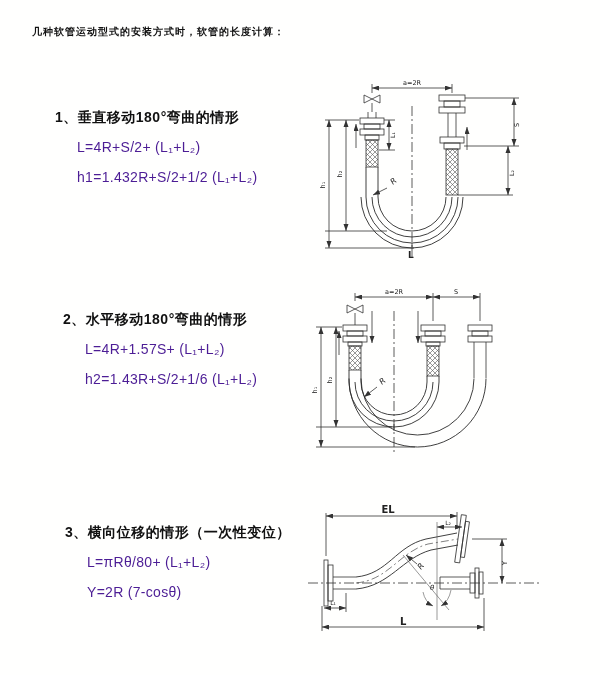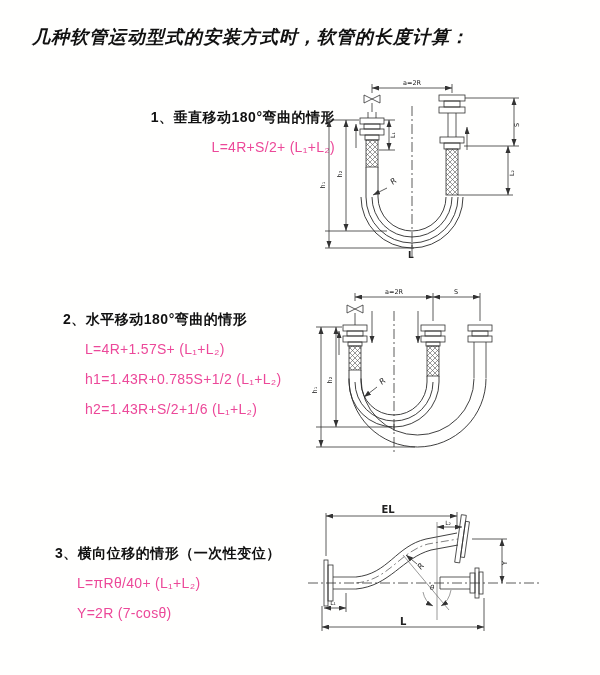--- a/index.html
+++ b/index.html
@@ -1,51 +1,51 @@
 <!DOCTYPE html>
 <html><head>
 <meta charset="utf-8">
 <style>
   html,body{margin:0;padding:0;background:#ffffff;}
   .page{
     position:relative;width:600px;height:675px;background:#fffffe;
     font-family:"Liberation Sans","DejaVu Sans",sans-serif;color:#1a1a1a;overflow:hidden;
   }
   .title{
-    position:absolute;left:32px;top:25px;font-size:18px;font-weight:bold;
-    letter-spacing:1px;color:#111;font-style:italic;
+    position:absolute;left:32px;top:25px;font-size:10px;font-weight:bold;
+    letter-spacing:1px;color:#111;
   }
   .section{position:absolute;width:280px;}
   .sec-heading{font-size:14px;font-weight:bold;line-height:30px;letter-spacing:0.5px;color:#111;}
-  .formula{font-size:14px;line-height:30px;margin-left:22px;color:#ec4899;letter-spacing:0.3px;}
+  .formula{font-size:14px;line-height:30px;margin-left:22px;color:#4c1d95;letter-spacing:0.3px;}
   .diag{position:absolute;}
   svg text{font-family:"DejaVu Sans",sans-serif;fill:#222;}
 </style>
 </head>
 <body>
 
 <div class="page">
 
   <div class="title">几种软管运动型式的安装方式时，软管的长度计算：</div>
 
-  <div class="section" style="left:55px;top:102px;text-align:right;">
+  <div class="section" style="left:55px;top:102px;">
     <div class="sec-heading">1、垂直移动180°弯曲的情形</div>
     <div class="formula">L=4R+S/2+ (L₁+L₂)</div>
+    <div class="formula">h1=1.432R+S/2+1/2 (L₁+L₂)</div>
   </div>
 
   <div class="section" style="left:63px;top:304px;">
     <div class="sec-heading">2、水平移动180°弯曲的情形</div>
     <div class="formula">L=4R+1.57S+ (L₁+L₂)</div>
-    <div class="formula">h1=1.43R+0.785S+1/2 (L₁+L₂)</div>
     <div class="formula">h2=1.43R+S/2+1/6 (L₁+L₂)</div>
   </div>
 
-  <div class="section" style="left:55px;top:517px;margin-top:21px;">
+  <div class="section" style="left:65px;top:517px;">
     <div class="sec-heading">3、横向位移的情形（一次性变位）</div>
-    <div class="formula">L=πRθ/40+ (L₁+L₂)</div>
+    <div class="formula">L=πRθ/80+ (L₁+L₂)</div>
     <div class="formula">Y=2R (7-cosθ)</div>
   </div>
 
   <svg class="diag" style="left:315px;top:72px;" width="215" height="190" viewBox="0 0 215 190">
     <defs>
       <marker id="ae" markerWidth="8" markerHeight="6" refX="7" refY="2.5" orient="auto" markerUnits="userSpaceOnUse">
         <path d="M0,0 L7,2.5 L0,5 z" fill="#333"></path>
       </marker>
       <marker id="as" markerWidth="8" markerHeight="6" refX="0" refY="2.5" orient="auto" markerUnits="userSpaceOnUse">
         <path d="M7,0 L0,2.5 L7,5 z" fill="#333"></path>

